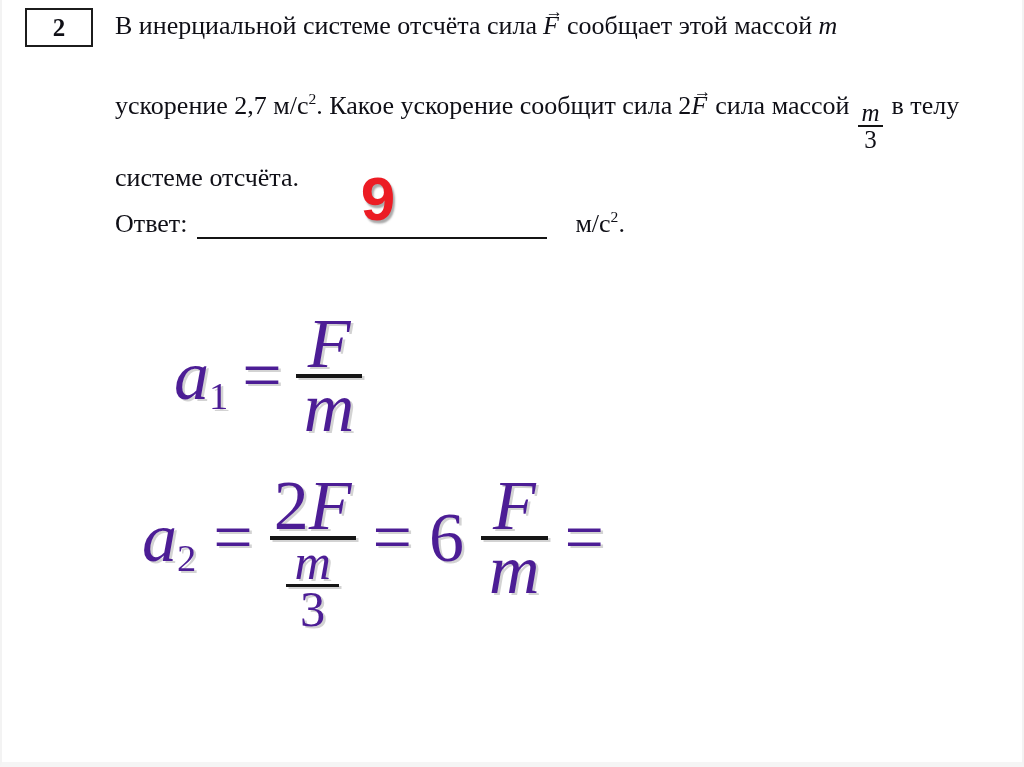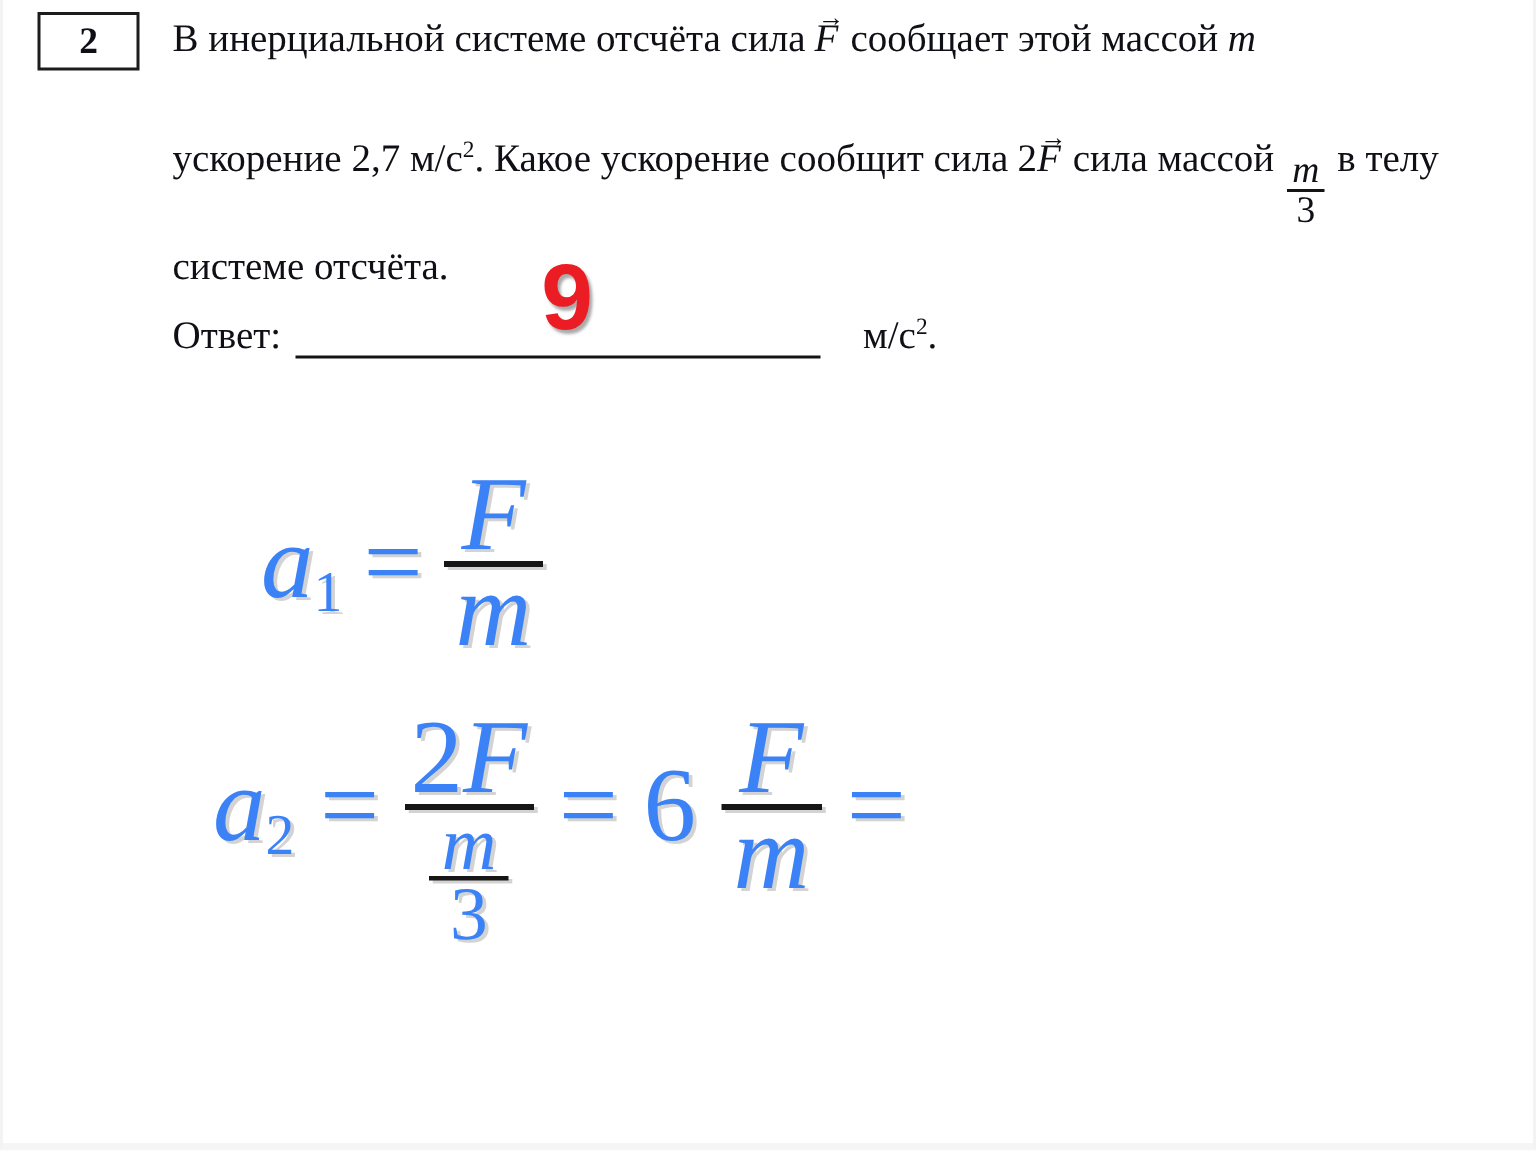--- a/index.html
+++ b/index.html
@@ -94,21 +94,21 @@
     color: #ec1c24;
     text-shadow: 2px 3px 2px rgba(125,125,125,0.65);
   }
 
   
   .formula {
     position: absolute;
     display: flex;
     align-items: center;
     font-size: 70px;
-    color: #3b82f6;
+    color: #4c1d95;
     text-shadow: 2.5px 2px 0 rgba(150,150,150,0.42);
     gap: 14px;
   }
   .formula1 { left: 172px; top: 316px; }
   .formula2 { left: 140px; top: 446px; gap: 17px; }
 
   .token { white-space: nowrap; line-height: 1; }
   .msub {
     font-size: 0.55em;
     vertical-align: -0.25em;

